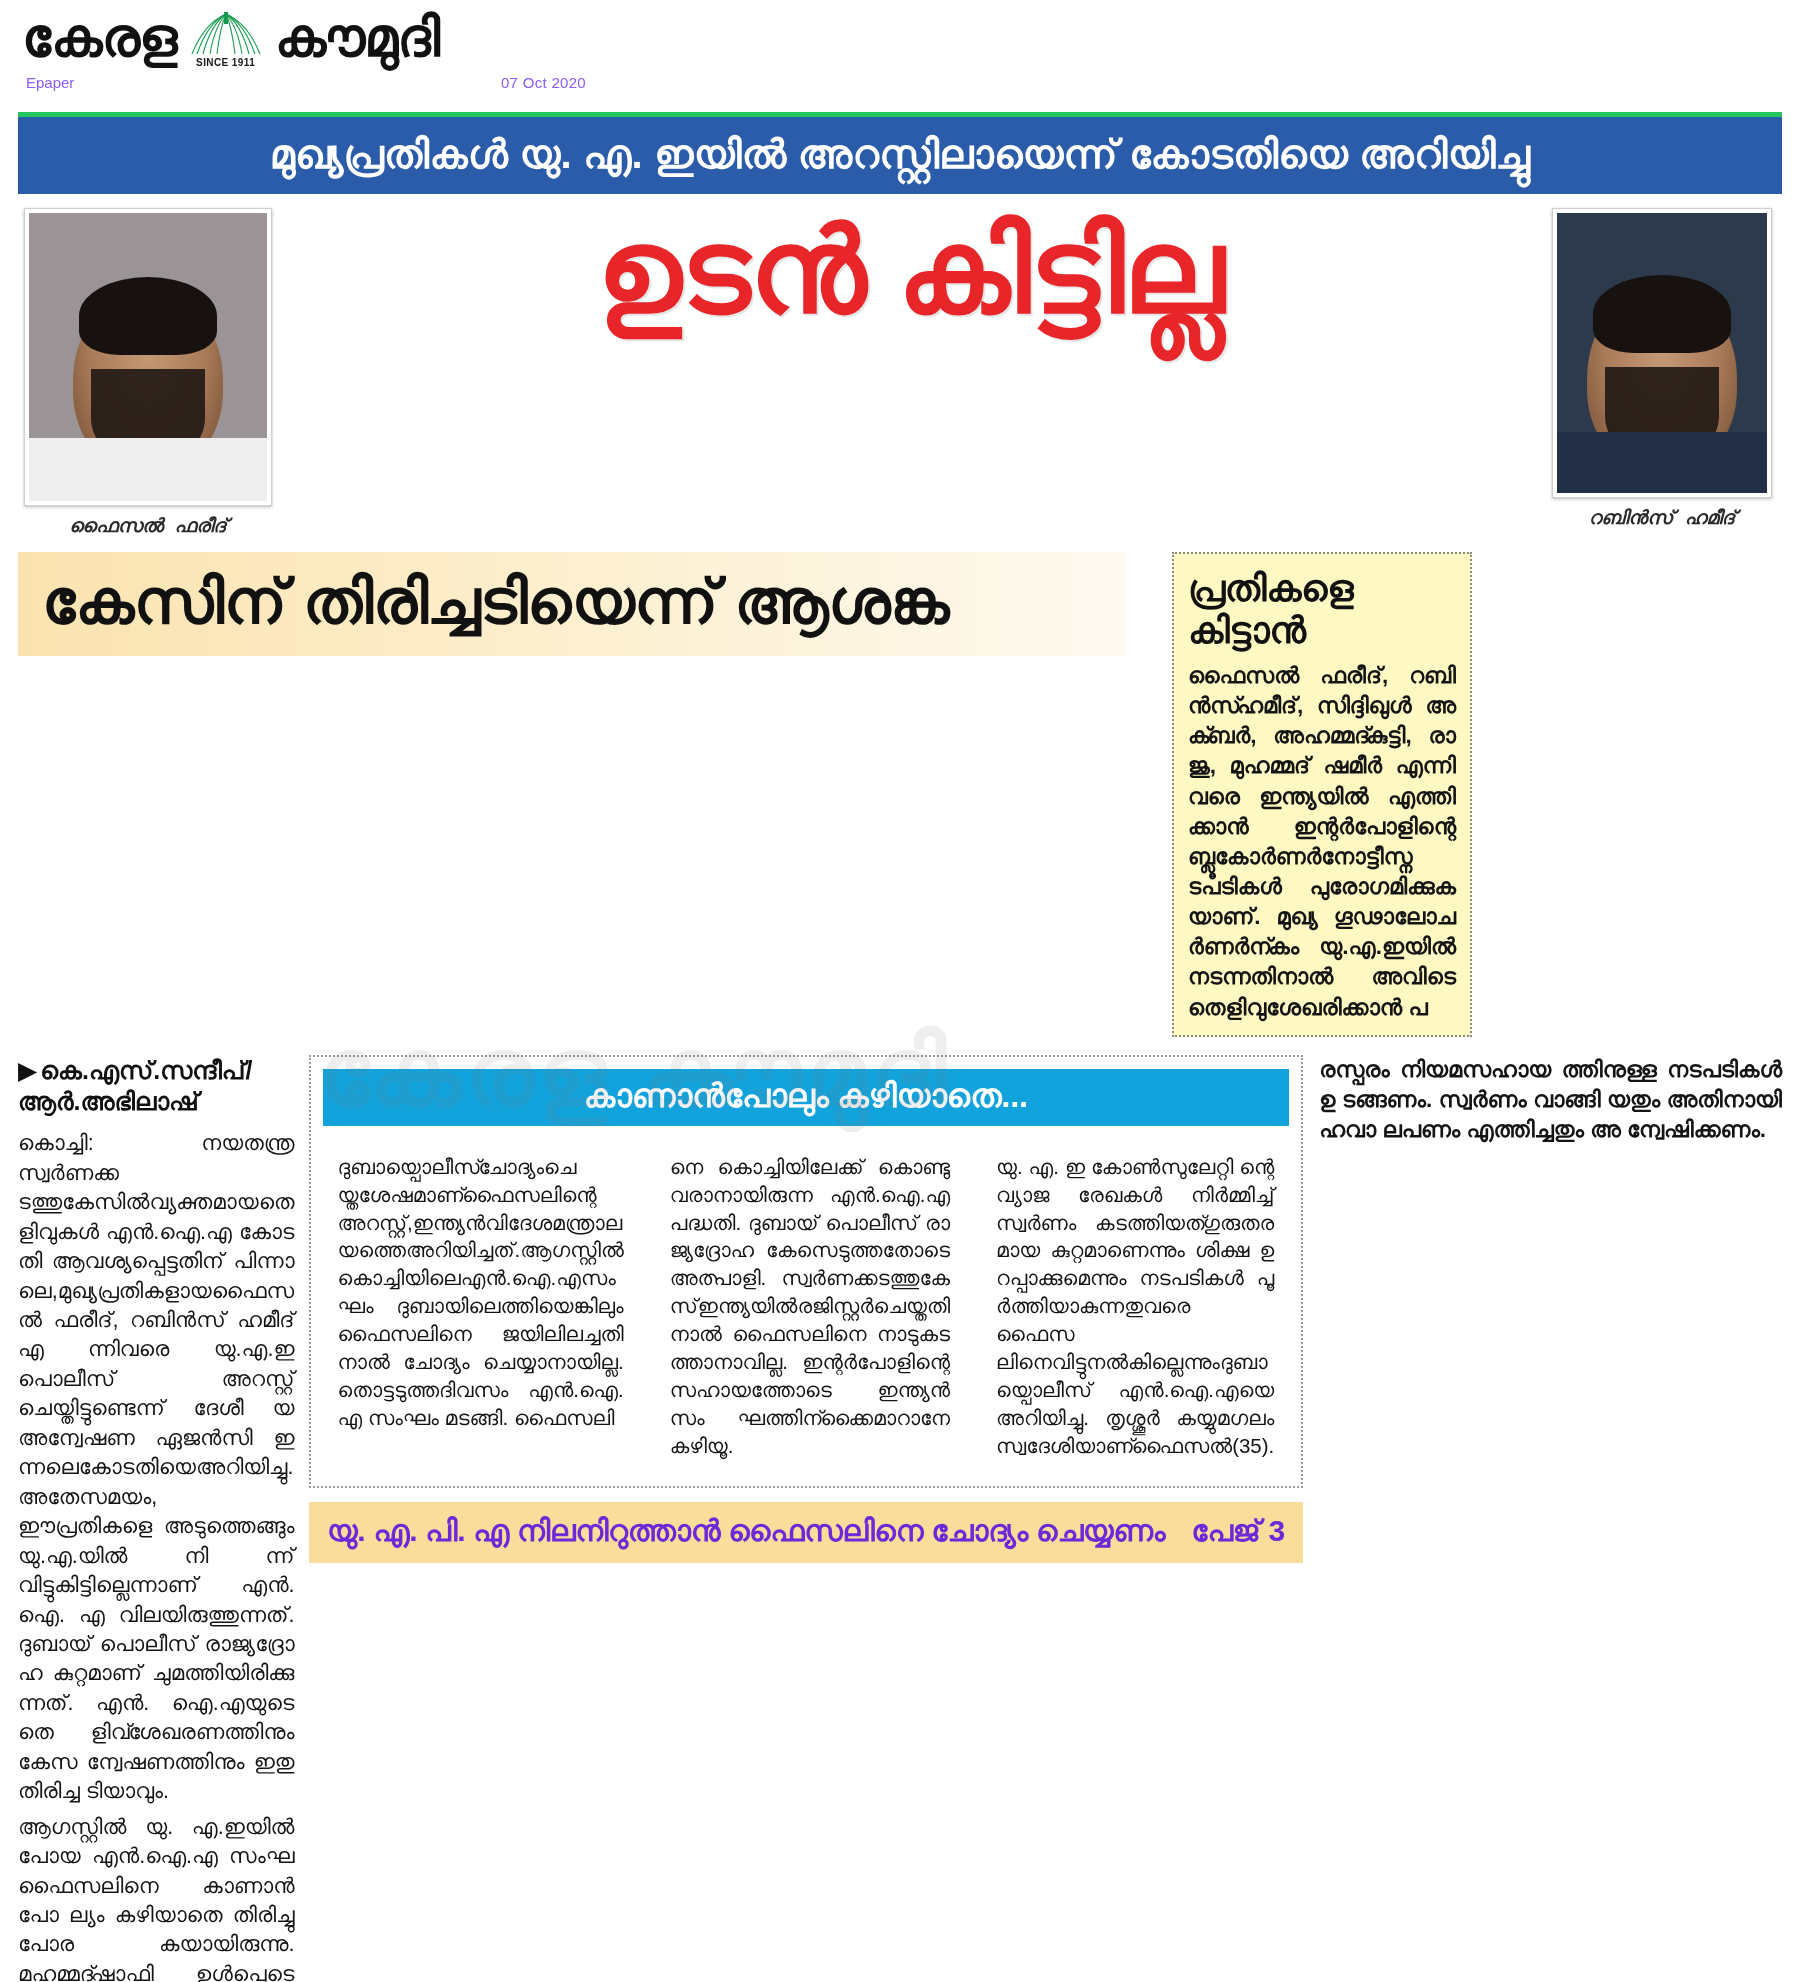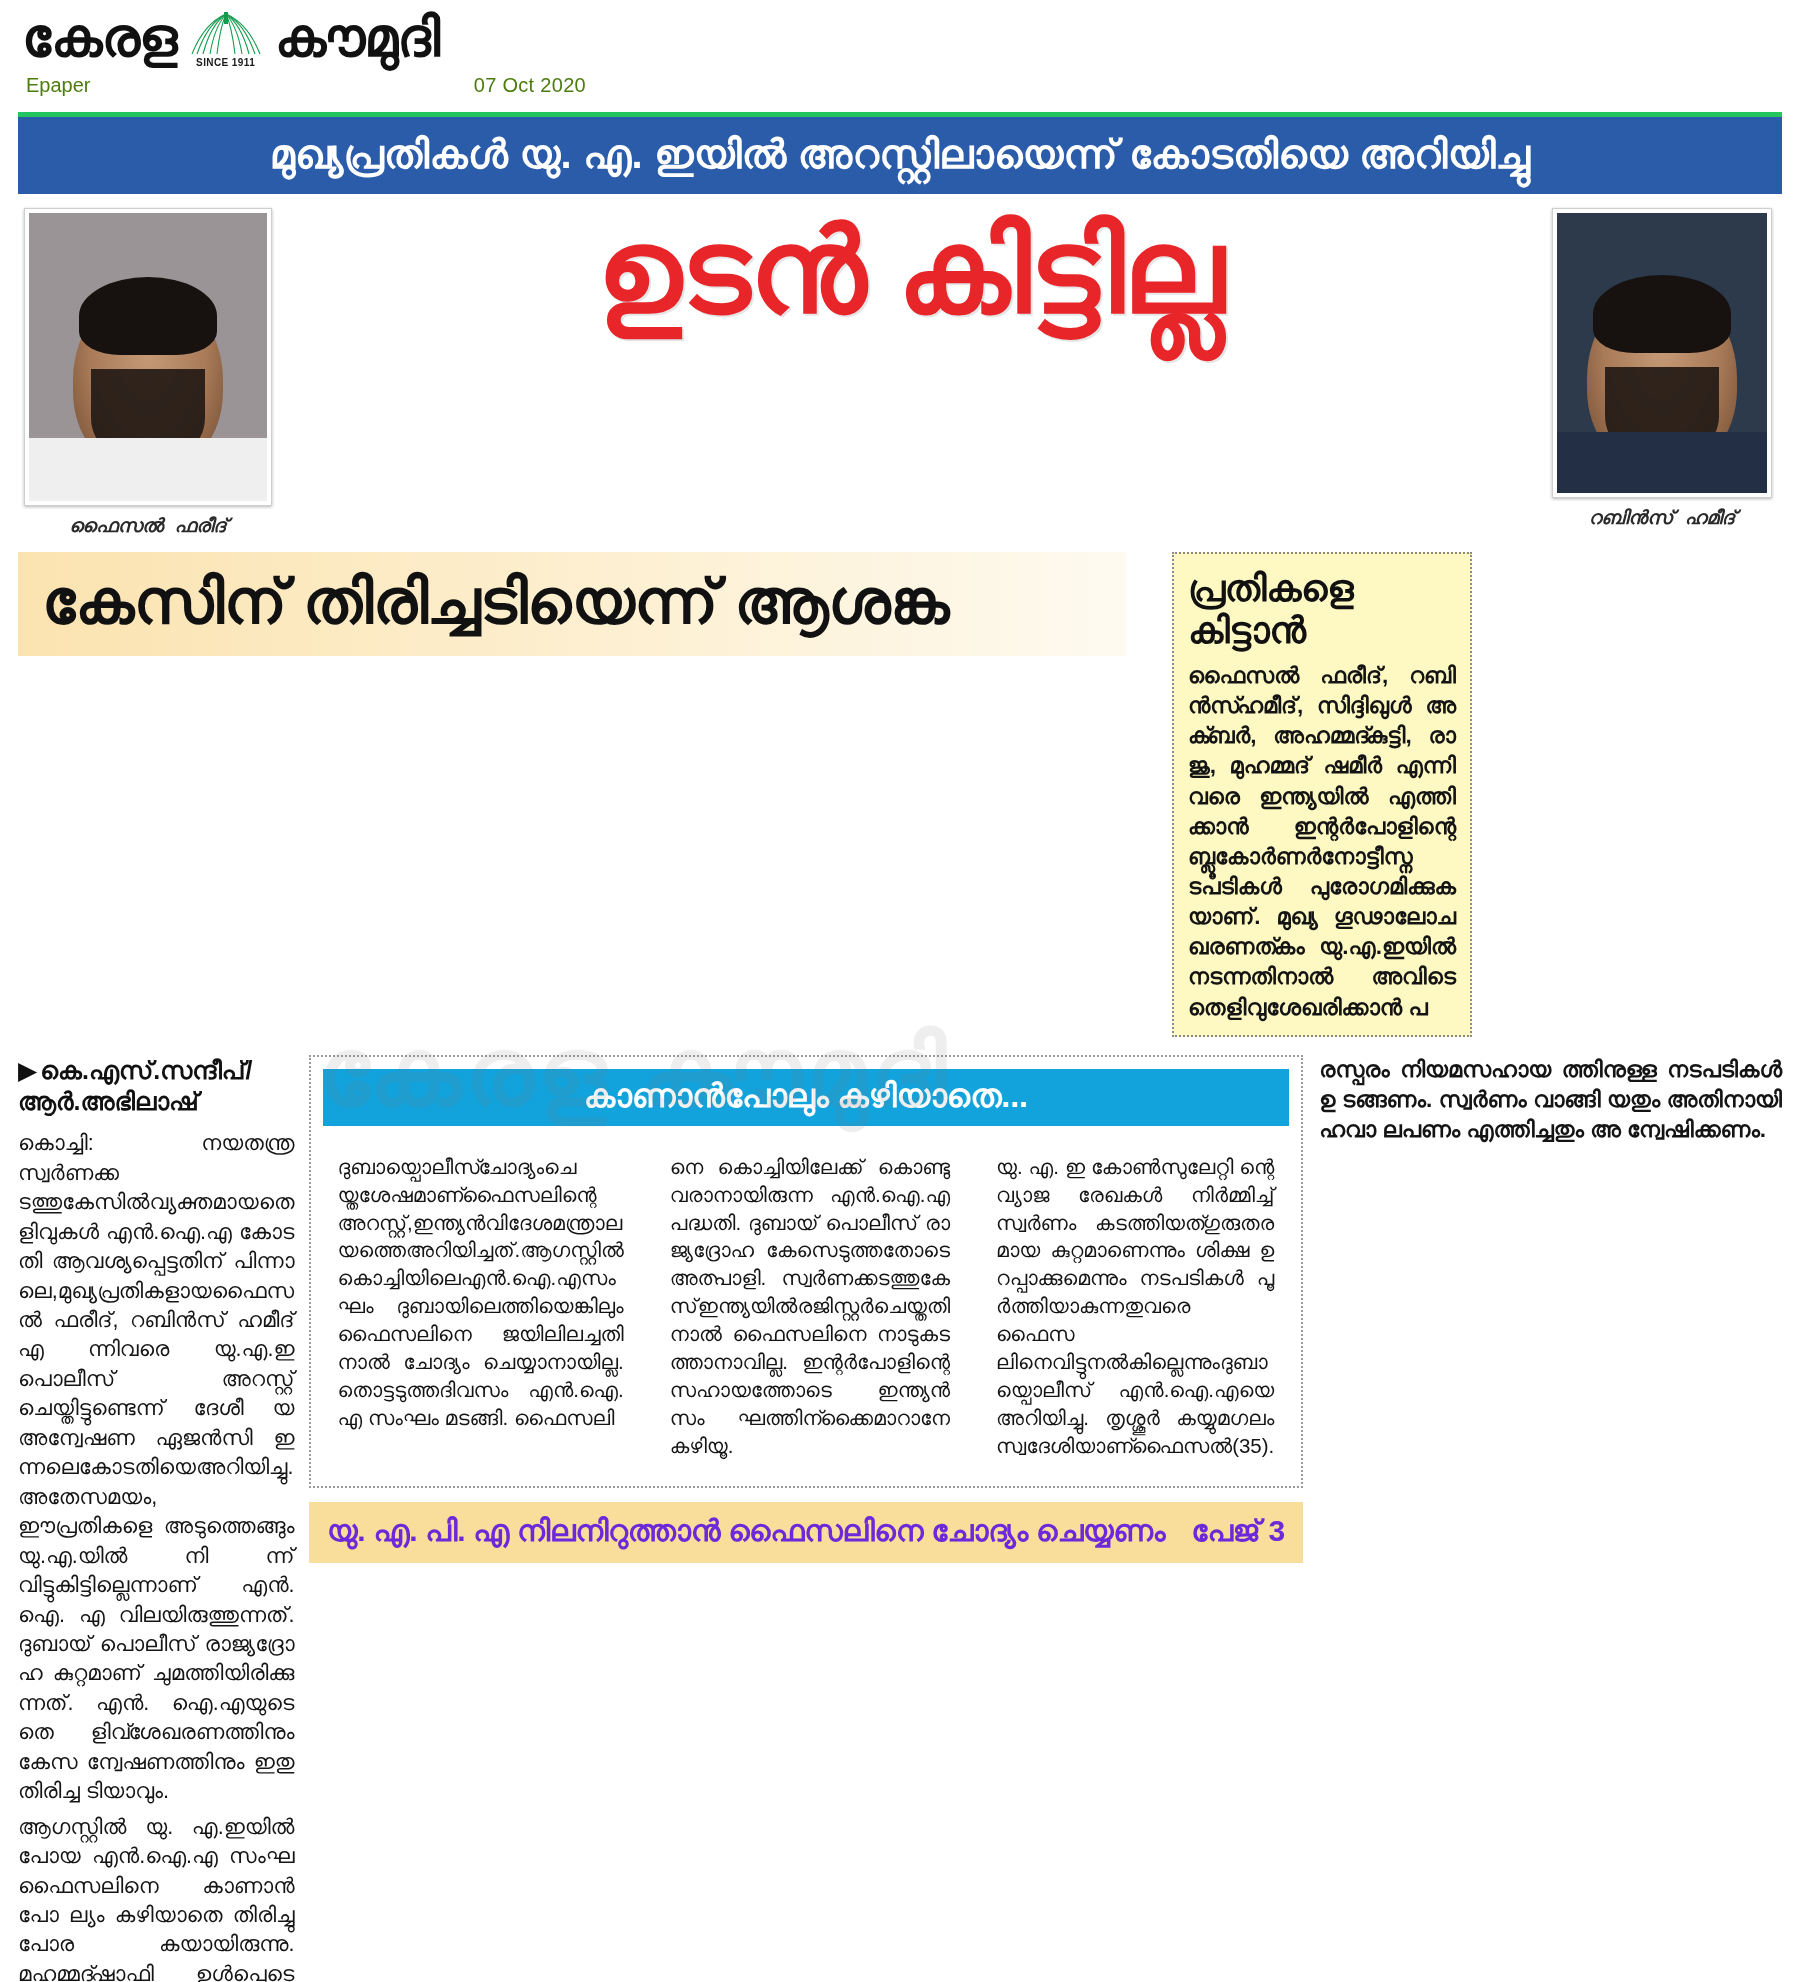--- a/index.html
+++ b/index.html
@@ -62,22 +62,22 @@
     font-weight: 700;
     letter-spacing: .4px;
     color: #1a1a1a;
     white-space: nowrap;
   }
   .sub-row {
     display: flex;
     justify-content: space-between;
     align-items: center;
     padding: 4px 2px 0 4px;
-    font-size: 20px;
-    color: #4d7c0f;
+    font-size: 15px;
+    color: #8b5cf6;
     font-family: "Liberation Sans", sans-serif;
     gap: 36px;
   }
   .sub-row .date { letter-spacing: .3px; margin-right: 1190px; }
 
   
   .clip {
     position: relative;
     margin: 0 18px;
     width: 1764px;
@@ -386,21 +386,21 @@
 
   <div class="deck-row">
     <div class="deck">
       <div class="deck-text">കേസിന് തിരിച്ചടിയെന്ന് ആശങ്ക</div>
     </div>
     <div class="sidebox">
       <h3>
         <span>പ്രതികളെ</span><br>
         <span>കിട്ടാൻ</span>
       </h3>
-      <p>ഫൈസൽ ഫരീദ്, റബി ൻസ്ഹമീദ്, സിദ്ദിഖുൾ അ ക്ബർ, അഹമ്മദ്കുട്ടി, രാ ജു, മുഹമ്മദ് ഷമീർ എന്നി വരെ ഇന്ത്യയിൽ എത്തി ക്കാൻ ഇന്റർപോളിന്റെ ബ്ലൂകോർണർനോട്ടീസ്ന ടപടികൾ പുരോഗമിക്കുക യാണ്. മുഖ്യ ഗൂഢാലോച ഖരണത്കം യു.എ.ഇയിൽ നടന്നതിനാൽ അവിടെ തെളിവുശേഖരിക്കാൻ പ</p>
+      <p>ഫൈസൽ ഫരീദ്, റബി ൻസ്ഹമീദ്, സിദ്ദിഖുൾ അ ക്ബർ, അഹമ്മദ്കുട്ടി, രാ ജു, മുഹമ്മദ് ഷമീർ എന്നി വരെ ഇന്ത്യയിൽ എത്തി ക്കാൻ ഇന്റർപോളിന്റെ ബ്ലൂകോർണർനോട്ടീസ്ന ടപടികൾ പുരോഗമിക്കുക യാണ്. മുഖ്യ ഗൂഢാലോച ർണർന്കം യു.എ.ഇയിൽ നടന്നതിനാൽ അവിടെ തെളിവുശേഖരിക്കാൻ പ</p>
     </div>
   </div>
 
   <div class="main-row">
     <div class="col-left">
       <div class="byline">
         <span class="tri">▶</span><span>കെ.എസ്.സന്ദീപ്/ ആർ.അഭിലാഷ്</span>
       </div>
       <div class="body-text">
         <p>കൊച്ചി: നയതന്ത്ര സ്വർണക്ക ടത്തുകേസിൽവ്യക്തമായതെ ളിവുകൾ എൻ.ഐ.എ കോട തി ആവശ്യപ്പെട്ടതിന് പിന്നാ ലെ,മുഖ്യപ്രതികളായഫൈസ ൽ ഫരീദ്, റബിൻസ് ഹമീദ് എ ന്നിവരെ യു.എ.ഇ പൊലീസ് അറസ്റ്റ് ചെയ്തിട്ടുണ്ടെന്ന് ദേശീ യ അന്വേഷണ ഏജൻസി ഇ ന്നലെകോടതിയെഅറിയിച്ചു. അതേസമയം, ഈപ്രതികളെ അടുത്തെങ്ങും യു.എ.യിൽ നി ന്ന് വിട്ടുകിട്ടില്ലെന്നാണ് എൻ. ഐ. എ വിലയിരുത്തുന്നത്. ദുബായ് പൊലീസ് രാജ്യദ്രോ ഹ കുറ്റമാണ് ചുമത്തിയിരിക്കു ന്നത്. എൻ. ഐ.എയുടെ തെ ളിവ്ശേഖരണത്തിനും കേസ ന്വേഷണത്തിനും ഇതു തിരിച്ച ടിയാവും.</p>

